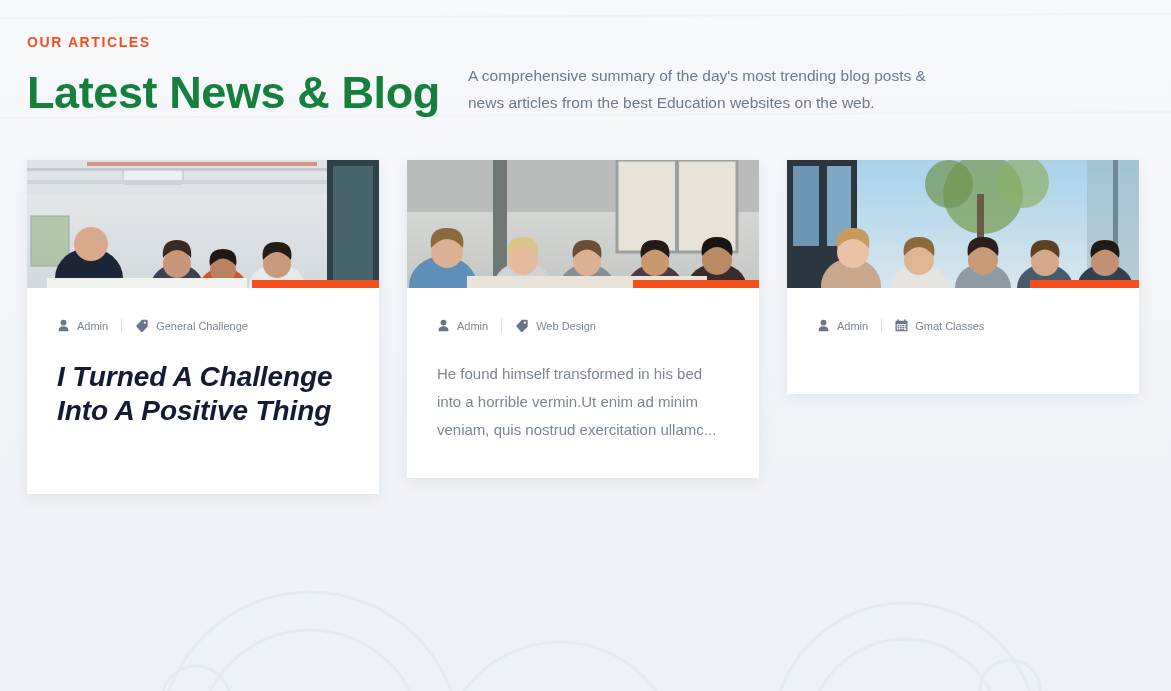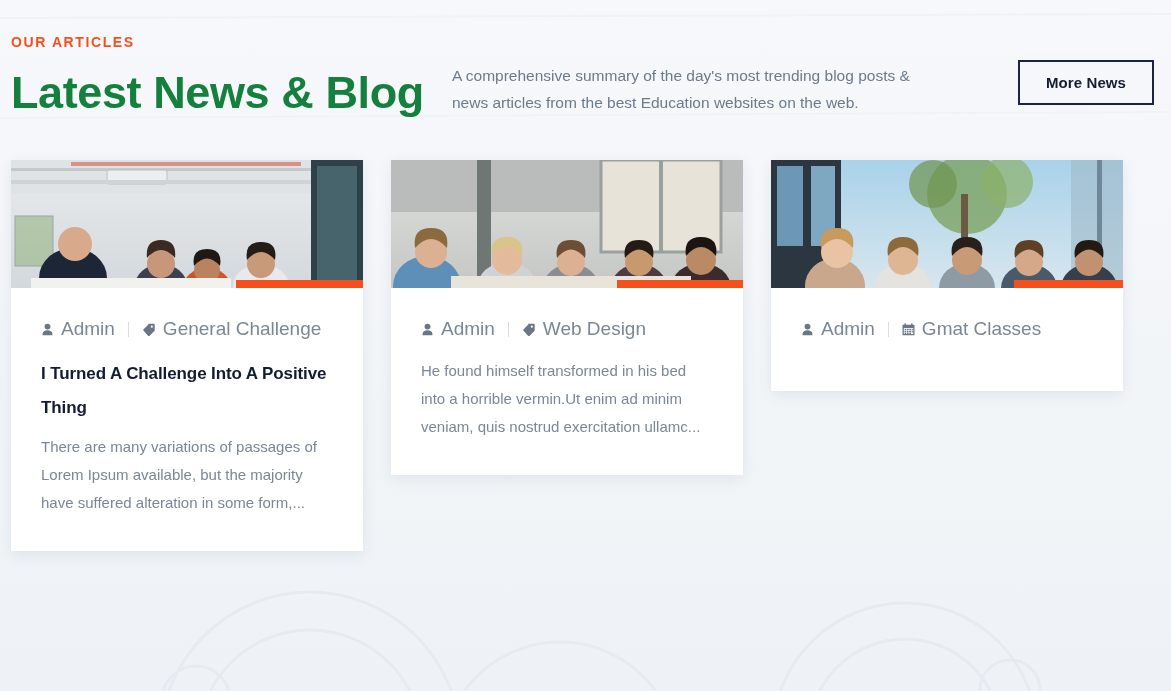--- a/index.html
+++ b/index.html
@@ -22,21 +22,21 @@
     inset: 0;
     z-index: 0;
     pointer-events: none;
   }
 
   .page {
     position: relative;
     z-index: 1;
     width: 1171px;
     height: 691px;
-    padding: 0 11px;
+    padding: 0 27px;
   }
 
   
   .section-head {
     position: relative;
     height: 160px;
   }
 
   .eyebrow {
     position: absolute;
@@ -126,23 +126,23 @@
     letter-spacing: 0.1px;
   }
 
   .card-body {
     padding: 30px 30px 34px 30px;
   }
 
   .card-meta {
     display: flex;
     align-items: center;
-    font-size: 19px;
+    font-size: 11px;
     color: #7b8696;
-    margin-bottom: 17px;
+    margin-bottom: 27px;
   }
 
   .meta-item {
     display: flex;
     align-items: center;
     gap: 7px;
     white-space: nowrap;
   }
 
   .meta-sep {
@@ -153,27 +153,28 @@
   }
 
   .meta-icon {
     display: inline-flex;
     align-items: center;
     color: #6a7585;
   }
   .meta-icon svg { display: block; }
 
   .card-title {
-    font-size: 17px;
+    font-size: 28px;
     line-height: 34px;
     font-weight: bold;
     color: #141b34;
-    margin-bottom: 8px;
+    margin-bottom: 32px;
     cursor: pointer;
     letter-spacing: -0.1px;
+    font-style: italic;
   }
 
   .card-text {
     font-size: 15px;
     line-height: 28px;
     color: #7b8696;
   }
 </style>
 </head>
 <body>
@@ -201,21 +202,20 @@
     <path d="M0 18 L1171 14"></path>
   </g>
 </svg>
 
 <div class="page">
 
   <div class="section-head">
     <div class="eyebrow">OUR ARTICLES</div>
     <h1 class="headline">Latest News &amp; Blog</h1>
     <p class="head-desc">A comprehensive summary of the day's most trending blog posts &amp; news articles from the best Education websites on the web.</p>
-    <button class="more-news-btn">More News</button>
   </div>
 
   <div class="card-grid">
 
     <article class="blog-card">
       <div class="card-media">
         <svg viewBox="0 0 352 128" preserveAspectRatio="xMidYMid slice">
           <defs>
             <linearGradient id="c1sky" x1="0" y1="0" x2="0" y2="1">
               <stop offset="0%" stop-color="#e9ecee"></stop>
@@ -262,21 +262,20 @@
           <span class="meta-item">
             <span class="meta-icon">
               <svg width="14" height="13" viewBox="0 0 16 16" fill="currentColor">
                 <path d="M7.2 1H14a1 1 0 011 1v6.8a1.4 1.4 0 01-.41.99l-5.8 5.8a1.4 1.4 0 01-1.98 0L1.4 9.6a1.4 1.4 0 010-1.98l5.8-5.8A1.4 1.4 0 017.2 1zm4.3 2.2a1.3 1.3 0 100 2.6 1.3 1.3 0 000-2.6z"></path>
               </svg>
             </span>
             <span>General Challenge</span>
           </span>
         </div>
         <h2 class="card-title">I Turned A Challenge Into A Positive Thing</h2>
-        <p class="card-text">There are many variations of passages of Lorem Ipsum available, but the majority have suffered alteration in some form,...</p>
       </div>
     </article>
 
     <article class="blog-card">
       <div class="card-media">
         <svg viewBox="0 0 352 128" preserveAspectRatio="xMidYMid slice">
           <defs>
             <linearGradient id="c2bg" x1="0" y1="0" x2="0" y2="1">
               <stop offset="0%" stop-color="#dfe1e0"></stop>
               <stop offset="100%" stop-color="#c5c7c4"></stop>

